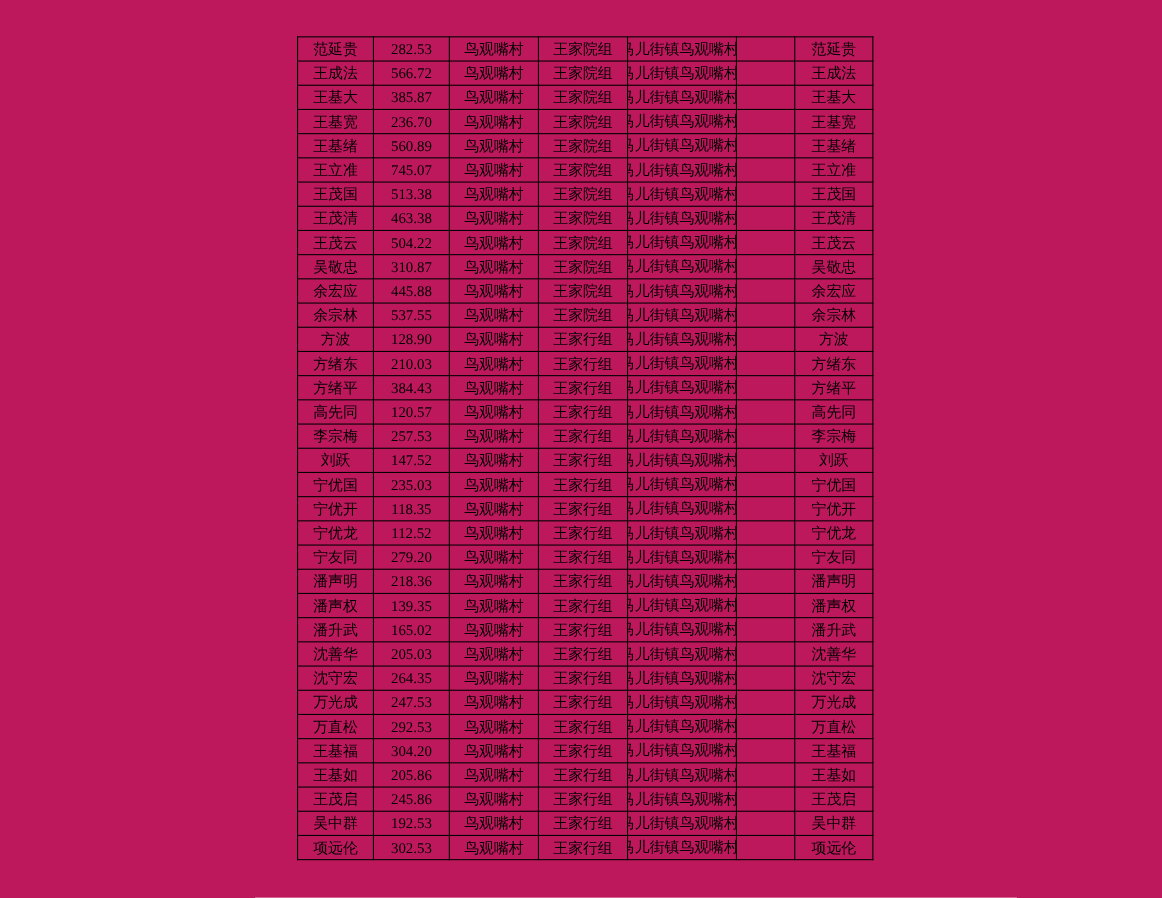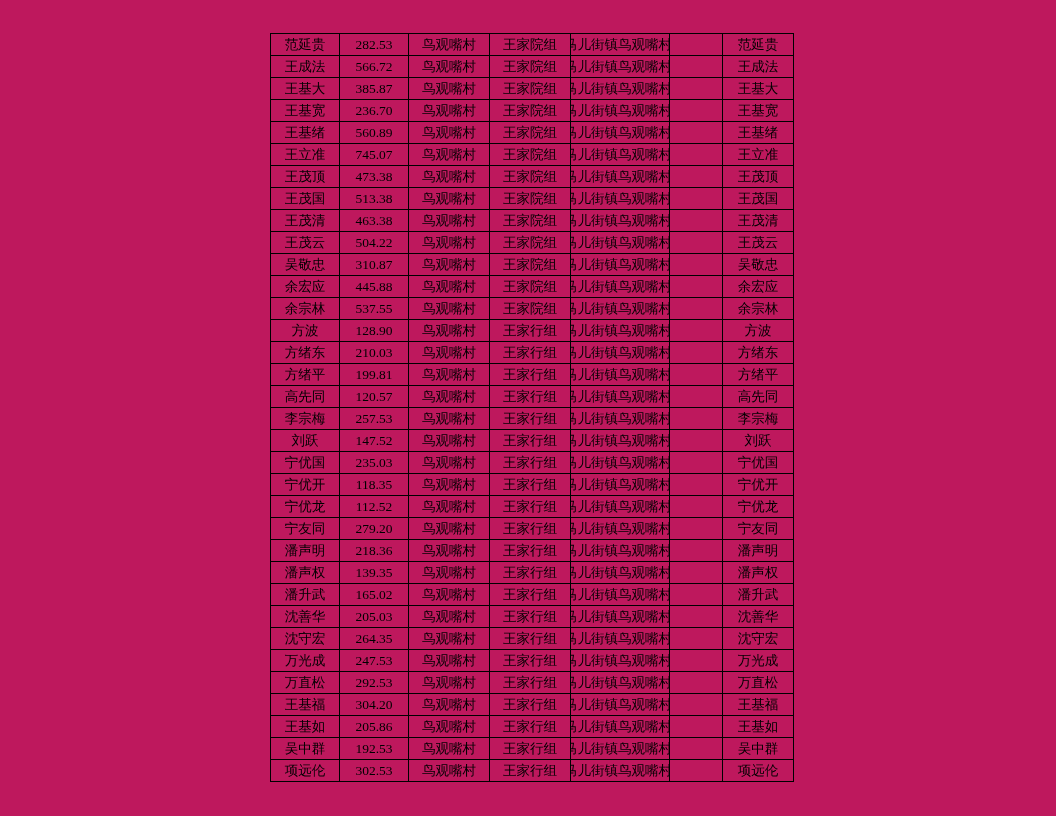--- a/index.html
+++ b/index.html
@@ -124,31 +124,20 @@
             <td class="c-amount">745.07</td>
             <td class="c-village">鸟观嘴村</td>
             <td class="c-group">王家院组</td>
             <td class="c-addr">
               <span class="addr-clip">马儿街镇鸟观嘴村</span>
             </td>
             <td class="c-blank"></td>
             <td class="c-name2">王立准</td>
           </tr>
           <tr>
-            <td class="c-name">王茂顶</td>
-            <td class="c-amount">473.38</td>
-            <td class="c-village">鸟观嘴村</td>
-            <td class="c-group">王家院组</td>
-            <td class="c-addr">
-              <span class="addr-clip">马儿街镇鸟观嘴村</span>
-            </td>
-            <td class="c-blank"></td>
-            <td class="c-name2">王茂顶</td>
-          </tr>
-          <tr>
             <td class="c-name">王茂国</td>
             <td class="c-amount">513.38</td>
             <td class="c-village">鸟观嘴村</td>
             <td class="c-group">王家院组</td>
             <td class="c-addr">
               <span class="addr-clip">马儿街镇鸟观嘴村</span>
             </td>
             <td class="c-blank"></td>
             <td class="c-name2">王茂国</td>
           </tr>
@@ -224,21 +213,21 @@
             <td class="c-village">鸟观嘴村</td>
             <td class="c-group">王家行组</td>
             <td class="c-addr">
               <span class="addr-clip">马儿街镇鸟观嘴村</span>
             </td>
             <td class="c-blank"></td>
             <td class="c-name2">方绪东</td>
           </tr>
           <tr>
             <td class="c-name">方绪平</td>
-            <td class="c-amount">199.81</td>
+            <td class="c-amount">384.43</td>
             <td class="c-village">鸟观嘴村</td>
             <td class="c-group">王家行组</td>
             <td class="c-addr">
               <span class="addr-clip">马儿街镇鸟观嘴村</span>
             </td>
             <td class="c-blank"></td>
             <td class="c-name2">方绪平</td>
           </tr>
           <tr>
             <td class="c-name">高先同</td>
@@ -408,20 +397,31 @@
           <tr>
             <td class="c-name">王基如</td>
             <td class="c-amount">205.86</td>
             <td class="c-village">鸟观嘴村</td>
             <td class="c-group">王家行组</td>
             <td class="c-addr">
               <span class="addr-clip">马儿街镇鸟观嘴村</span>
             </td>
             <td class="c-blank"></td>
             <td class="c-name2">王基如</td>
+          </tr>
+          <tr>
+            <td class="c-name">王茂启</td>
+            <td class="c-amount">245.86</td>
+            <td class="c-village">鸟观嘴村</td>
+            <td class="c-group">王家行组</td>
+            <td class="c-addr">
+              <span class="addr-clip">马儿街镇鸟观嘴村</span>
+            </td>
+            <td class="c-blank"></td>
+            <td class="c-name2">王茂启</td>
           </tr>
           <tr>
             <td class="c-name">吴中群</td>
             <td class="c-amount">192.53</td>
             <td class="c-village">鸟观嘴村</td>
             <td class="c-group">王家行组</td>
             <td class="c-addr">
               <span class="addr-clip">马儿街镇鸟观嘴村</span>
             </td>
             <td class="c-blank"></td>

